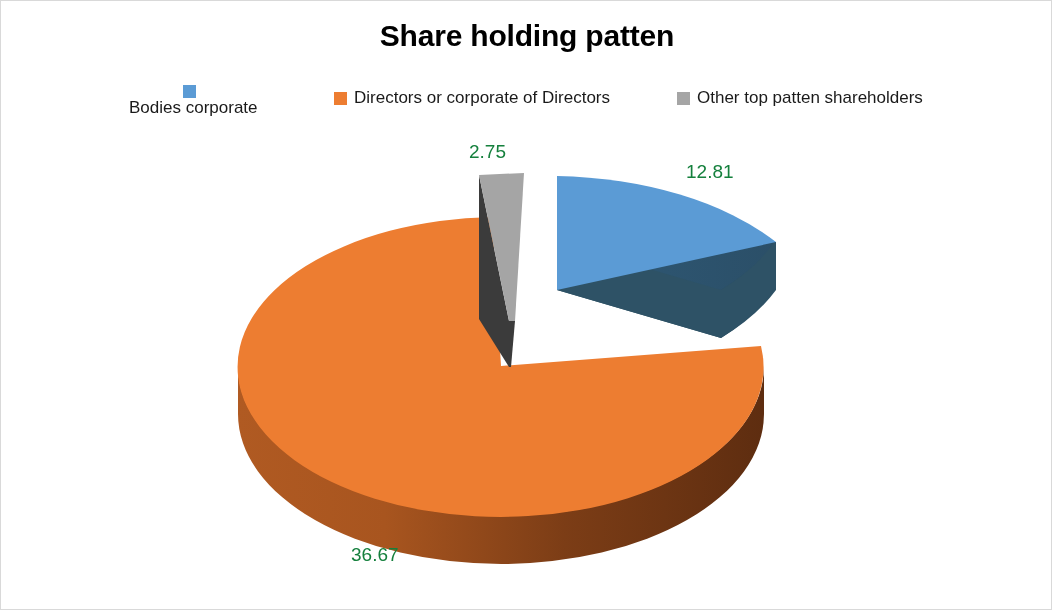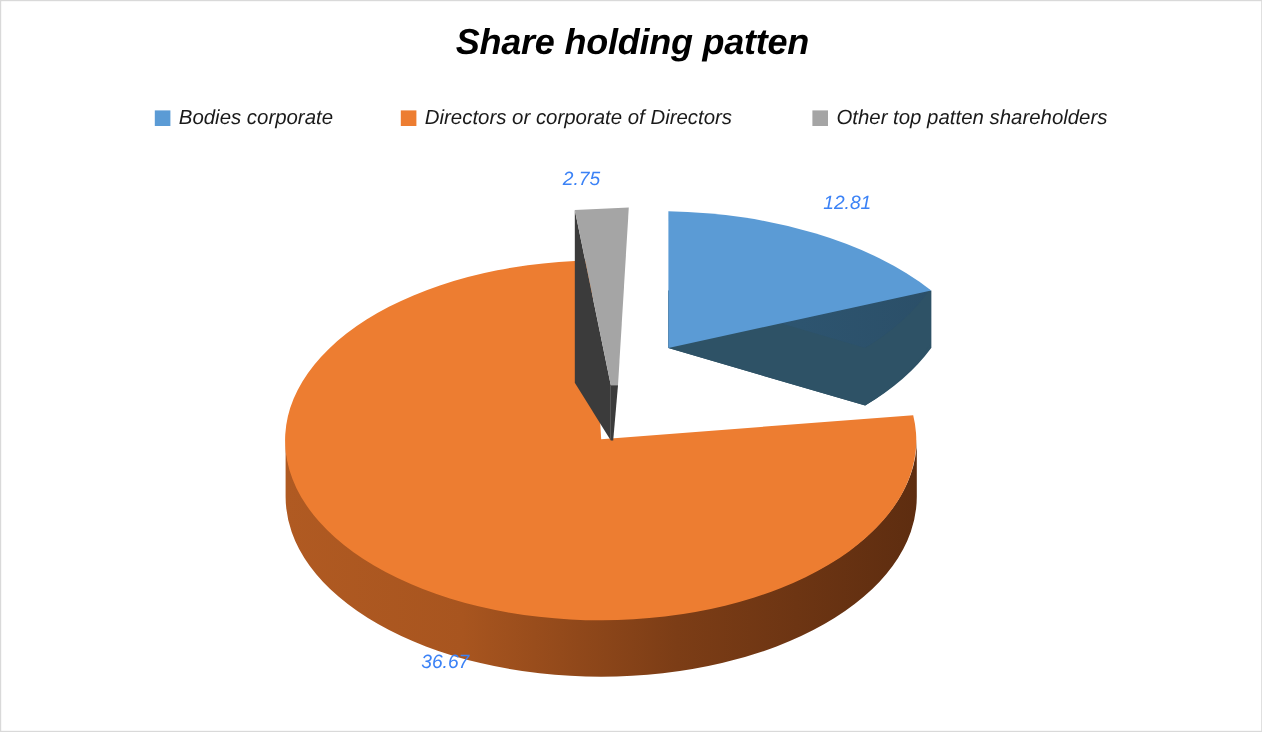--- a/index.html
+++ b/index.html
@@ -55,34 +55,34 @@
   }
   #pie-area {
     position: absolute;
     top: 0;
     left: 0;
     width: 1052px;
     height: 610px;
   }
   .data-label {
     position: absolute;
-    font-size: 16px;
-    color: #3b82f6;
+    font-size: 19px;
+    color: #15803d;
     white-space: nowrap;
   }
 </style>
 </head>
 <body>
 
-<div id="canvas" style="background: rgb(255, 255, 255); border-color: rgb(217, 217, 217); font-style: italic;">
+<div id="canvas" style="background: rgb(255, 255, 255); border-color: rgb(217, 217, 217);">
 
   <div id="chart-title">Share holding patten</div>
 
   <div id="legend">
-    <div class="legend-item" style="left:128px;">
+    <div class="legend-item" style="left:128px;flex-direction:column;">
       <span class="legend-swatch" style="background:#5B9BD5;"></span>
       <span class="legend-label">Bodies corporate</span>
     </div>
     <div class="legend-item" style="left:333px;">
       <span class="legend-swatch" style="background:#ED7D31;"></span>
       <span class="legend-label">Directors or corporate of Directors</span>
     </div>
     <div class="legend-item" style="left:676px;">
       <span class="legend-swatch" style="background:#A5A5A5;"></span>
       <span class="legend-label">Other top patten shareholders</span>

